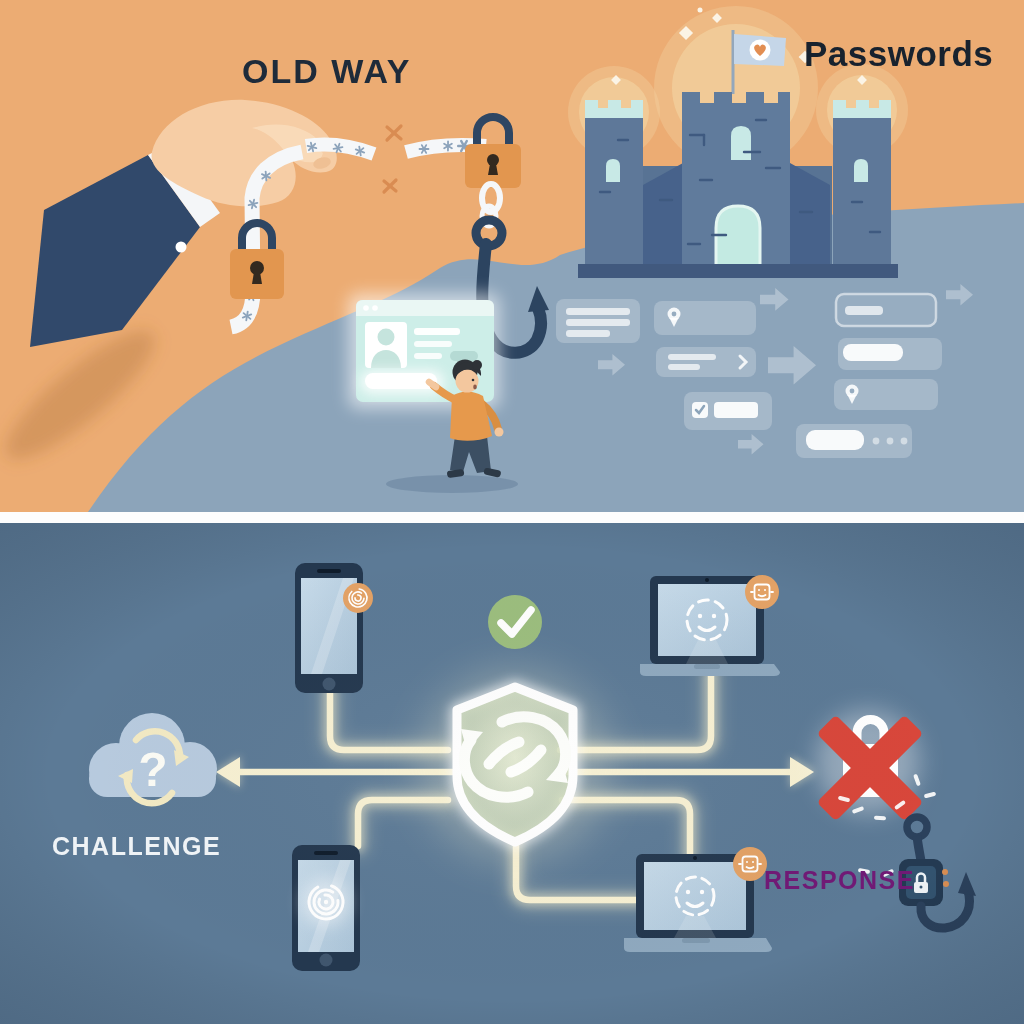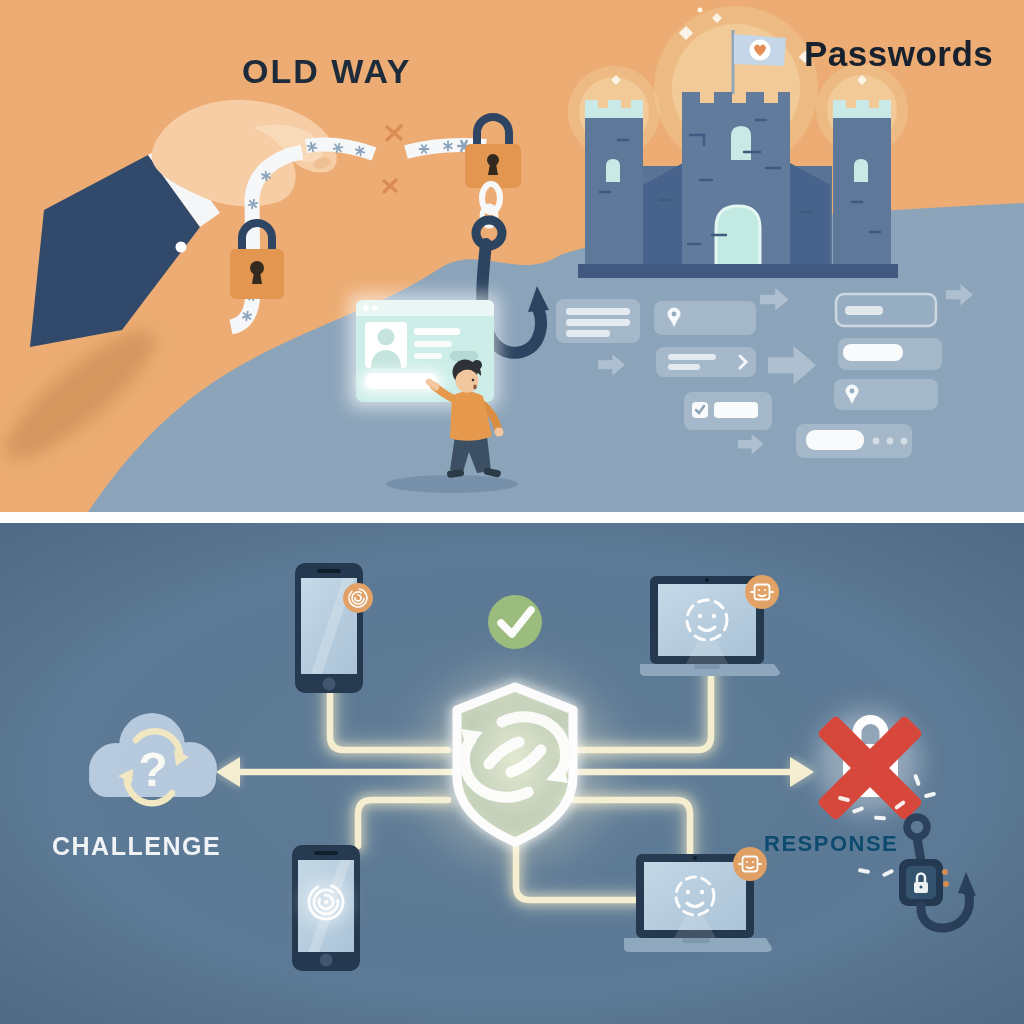--- a/index.html
+++ b/index.html
@@ -8,21 +8,21 @@
     font-family:"Liberation Sans", sans-serif; background:#ECAC73;
   }
   #stage svg { position:absolute; left:0; display:block; }
   #top-art   { top:0; }
   #bottom-art{ top:523px; }
   #divider   { position:absolute; left:0; top:512px; width:1024px; height:11px; background:#FDFDFD; }
   .label { position:absolute; text-align:left; user-select:none; }
   #old-way-label   { left:242px; top:52px;  width:240px; font-size:34px; font-weight:700; color:#1E2B3A; letter-spacing:2px; }
   #passwords-label { left:804px; top:34px;  width:240px; font-size:35px; font-weight:600; color:#18222E; letter-spacing:0.5px; }
   #challenge-label { left:52px;  top:832px; width:240px; font-size:25px; font-weight:700; color:#EFF3F6; letter-spacing:1.5px; }
-  #response-label  { left:764px; top:831px; width:240px; font-size:22px; font-weight:700; color:#0c4a6e; letter-spacing:1.5px; }
+  #response-label  { left:764px; top:866px; width:240px; font-size:25px; font-weight:700; color:#701a75; letter-spacing:1.5px; }
   
   .lw-glow2 { fill:none; stroke:#F5EECB; opacity:.20; stroke-width:24; stroke-linecap:round; stroke-linejoin:round; filter:url(#blur8); }
   .lw-glow1 { fill:none; stroke:#F6EFCB; opacity:.50; stroke-width:13; stroke-linecap:round; stroke-linejoin:round; filter:url(#blur4); }
   .lw-core  { fill:none; stroke:#F8F1D3; stroke-width:6.5; stroke-linecap:round; stroke-linejoin:round; }
   .ah-glow { fill:#F6EFCB; opacity:.5; filter:url(#blur4); }
   .ah-core { fill:#F8F1D3; }
 </style>
 </head>
 <body>
 

